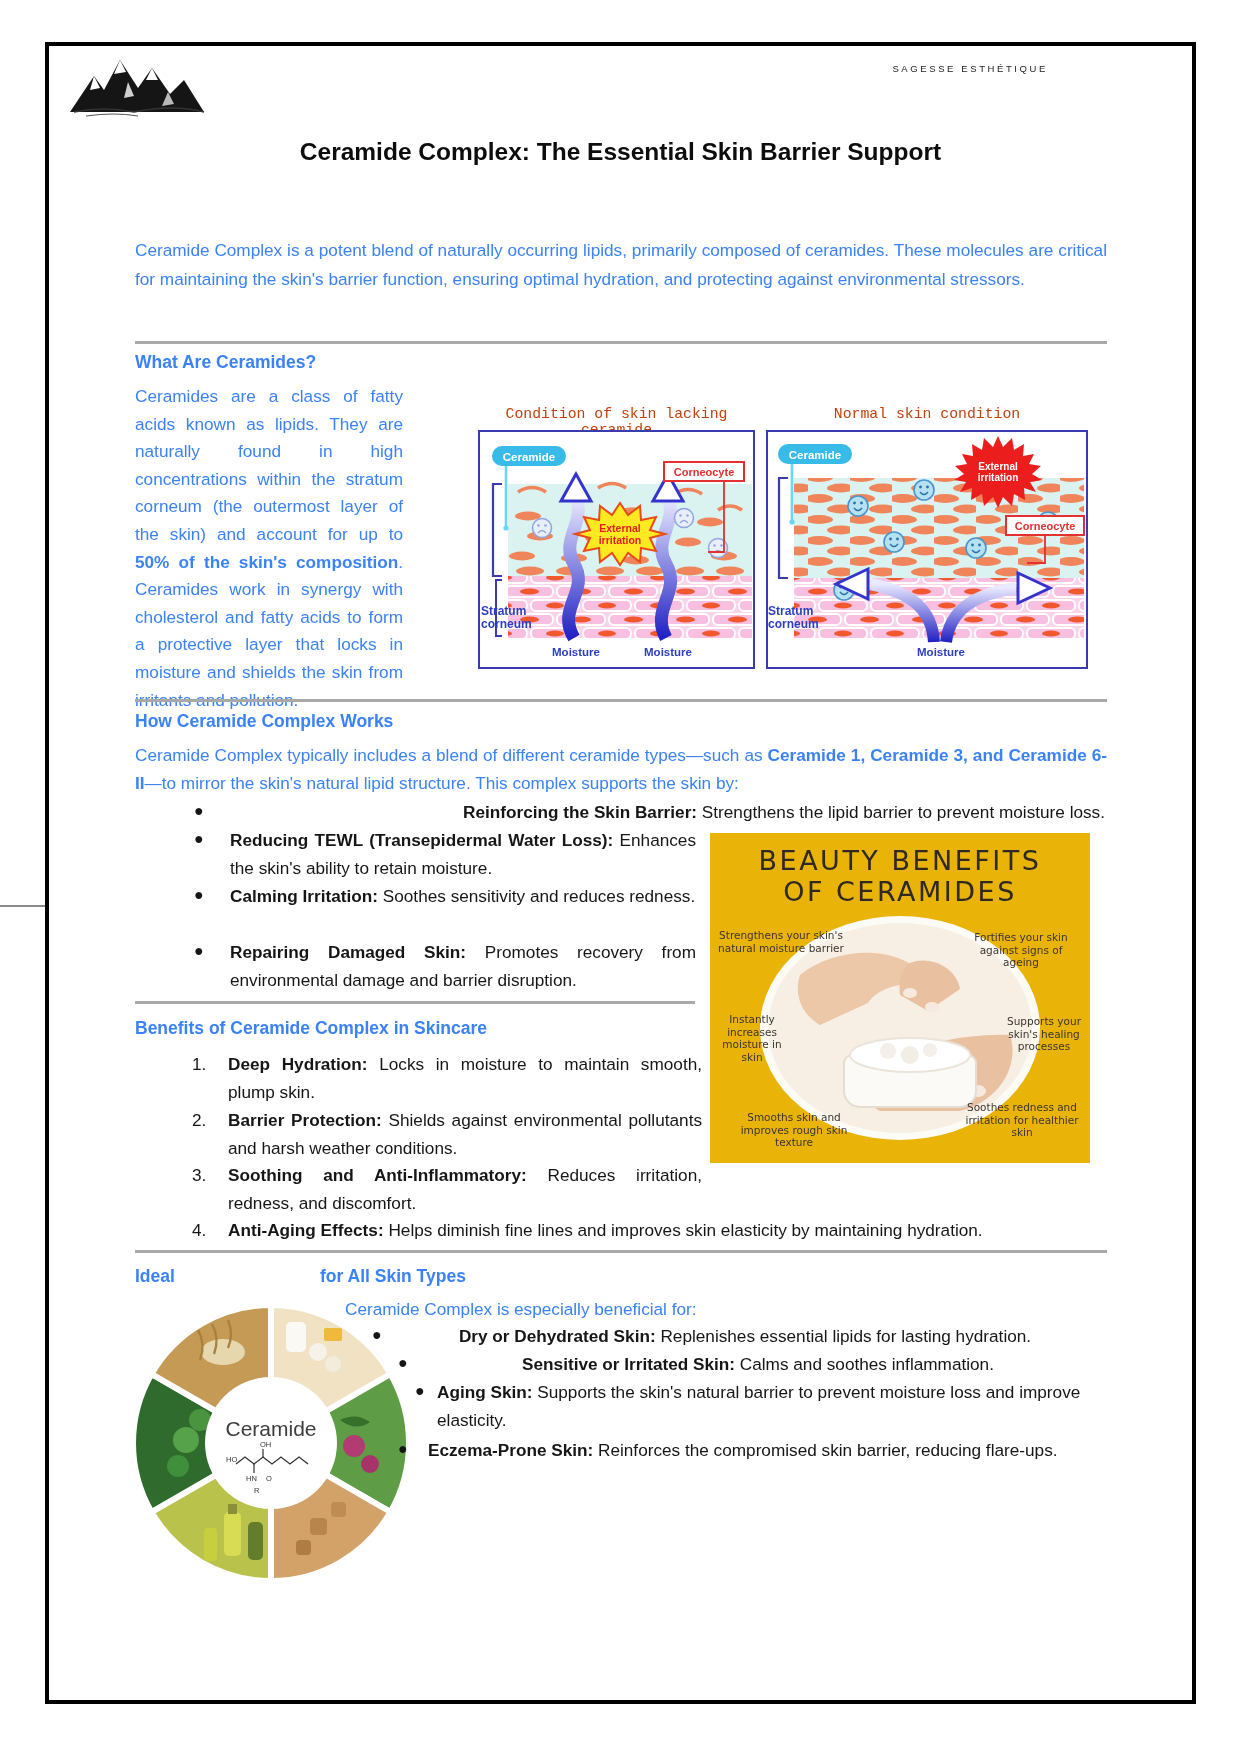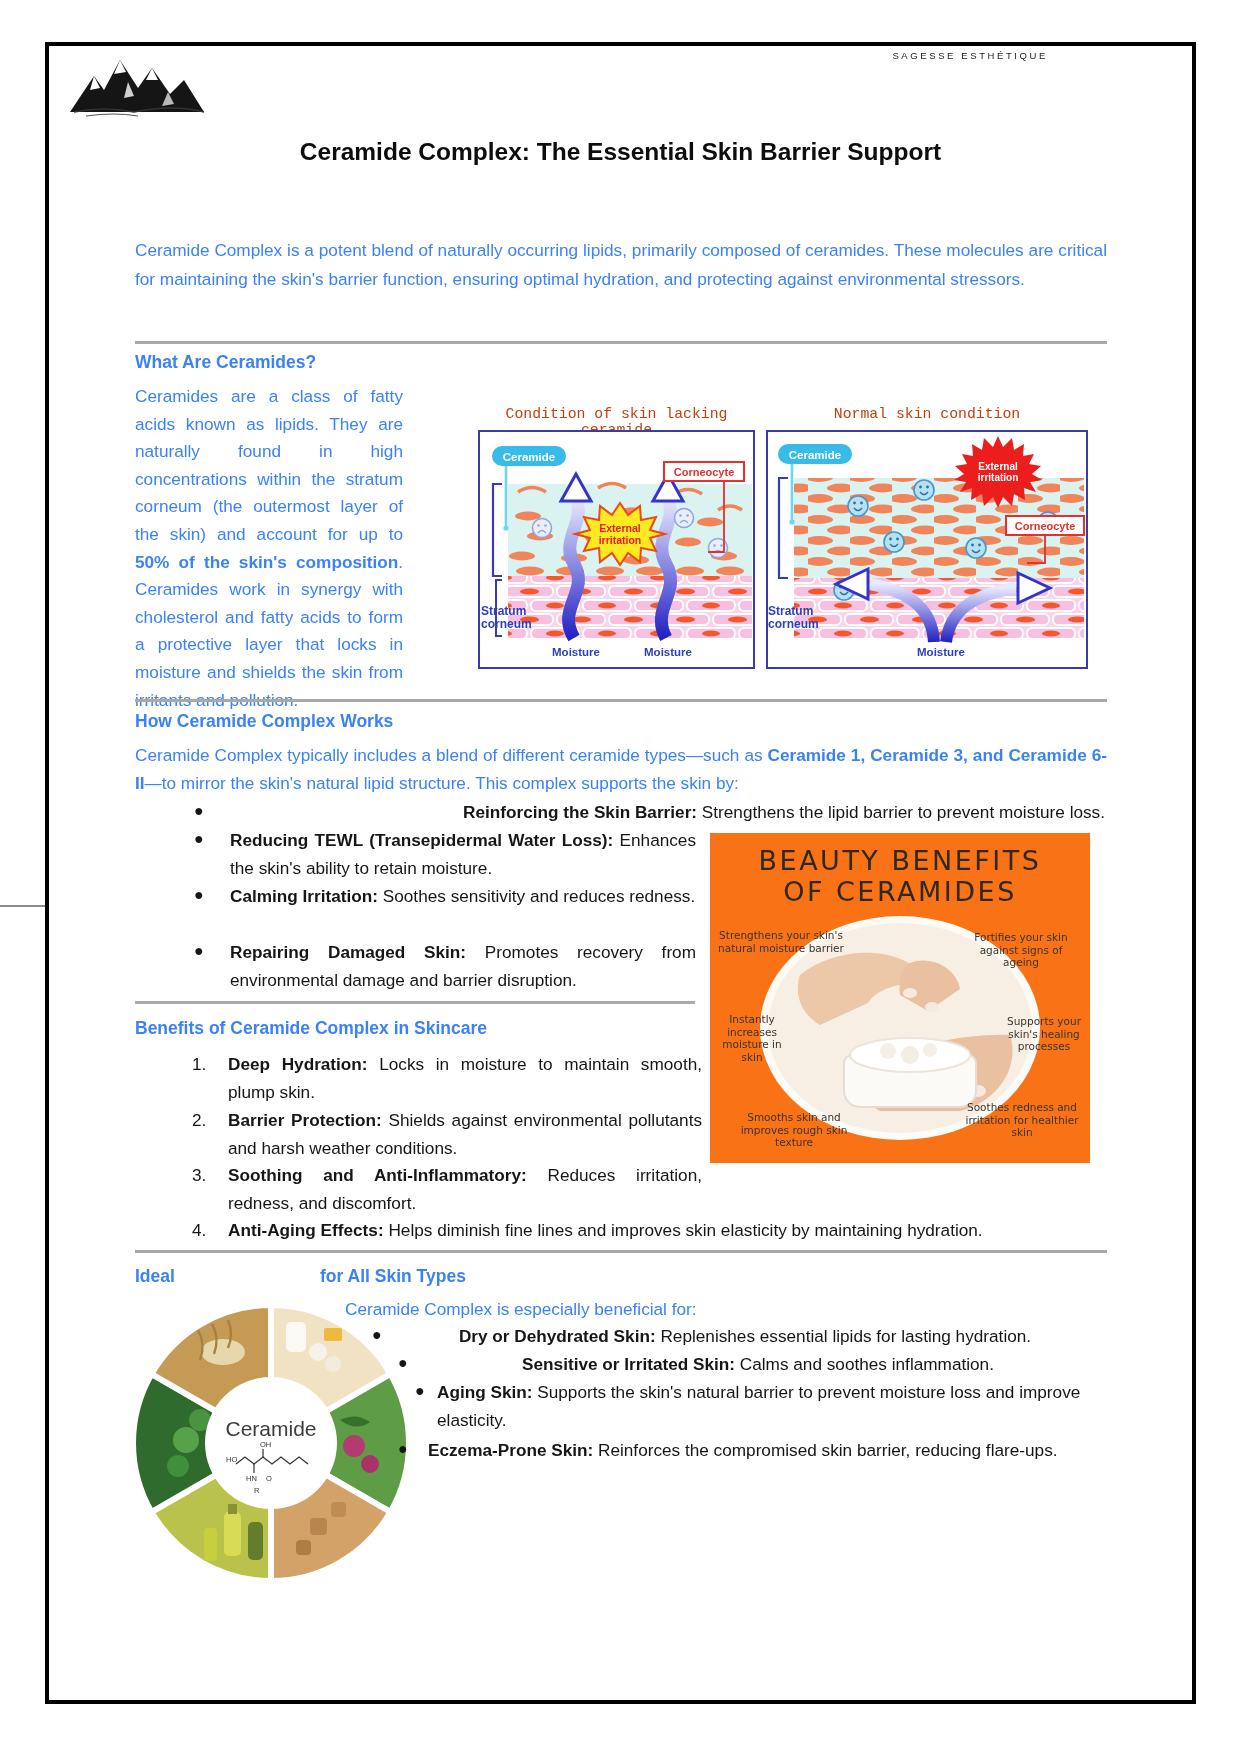--- a/index.html
+++ b/index.html
@@ -3,31 +3,31 @@
 <meta charset="utf-8">
 <style>
   html,body{margin:0;padding:0;background:#fff;}
   body{width:1241px;height:1755px;position:relative;font-family:"Liberation Sans",sans-serif;color:#161616;overflow:hidden;}
   .abs{position:absolute;}
   .frame{left:45px;top:42px;width:1151px;height:1662px;border:4px solid #000;box-sizing:border-box;}
   .stray{left:0;top:905px;width:49px;height:2px;background:#8a8a8a;}
   .brand{left:770px;top:50px;width:278px;text-align:right;}
   .brand .word{font-size:45px;font-weight:bold;letter-spacing:-2.5px;color:#0b0b0b;line-height:46px;}
   .brand .reg{font-size:13px;vertical-align:18px;letter-spacing:0;}
-  .brand .tag{font-size:9.5px;letter-spacing:2.6px;color:#222;margin-top:0;}
+  .brand .tag{font-size:9.5px;letter-spacing:2.6px;color:#222;margin-top:13px;}
   .doc-title{left:49px;top:138px;width:1143px;text-align:center;font-size:24.5px;font-weight:bold;color:#0d0d0d;}
   .para{font-size:17.2px;line-height:28.5px;text-align:justify;color:#3b82f6;}
   .hr{height:3px;background:#a9a9a9;}
   .h1{font-size:17.5px;font-weight:bold;color:#3b82f6;}
   .dtitle{text-align:center;font-size:14.8px;color:#c2410c;font-family:Liberation Mono, monospace;}
   .bullet{font-size:17.2px;line-height:28px;}
   .bullet .dot{position:absolute;left:0;top:-1px;font-size:16px;}
   .bullet .btxt{display:block;text-align:justify;}
   .nitem .num{position:absolute;left:0;top:0;}
-  .info{background:#f97316;}
+  .info{background:#eab308;}
   .info .ititle{position:absolute;left:0;top:12px;width:100%;text-align:center;font-family:"DejaVu Sans",sans-serif;font-size:27px;line-height:31px;letter-spacing:2.5px;font-weight:400;color:#2e2922;}
   .ilabel{position:absolute;text-align:center;font-size:10.5px;line-height:12.5px;color:#3a352e;font-family:"DejaVu Sans",sans-serif;}
   .wheel-label{font-family:"Liberation Sans",sans-serif;}
   svg text{font-family:"Liberation Sans",sans-serif;}
 </style>
 </head>
 <body>
 
 <div class="abs stray"></div>
 

